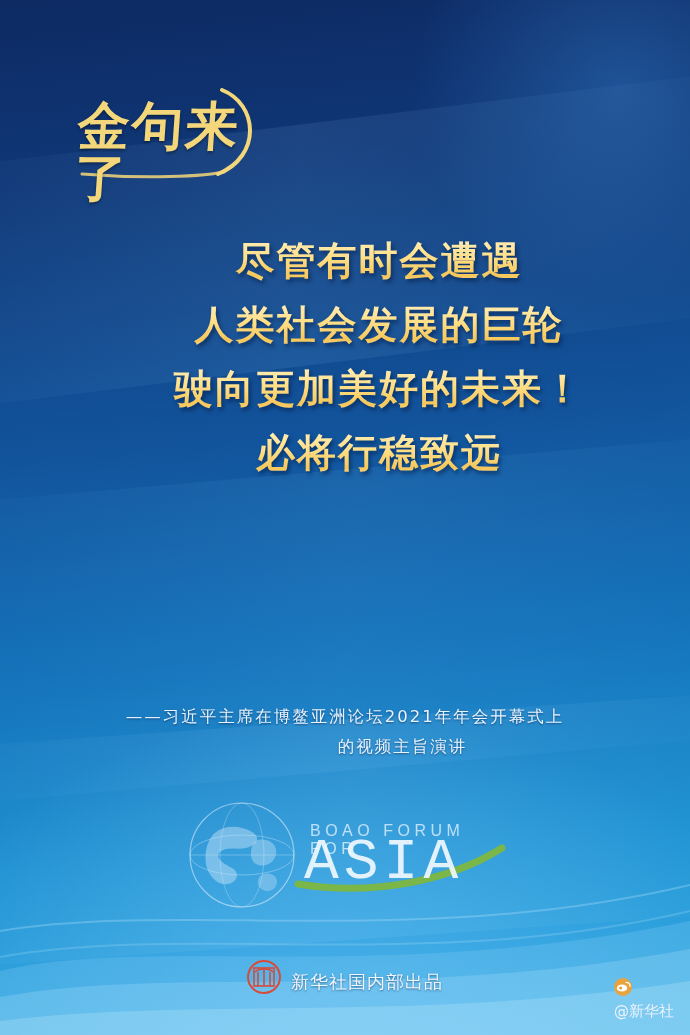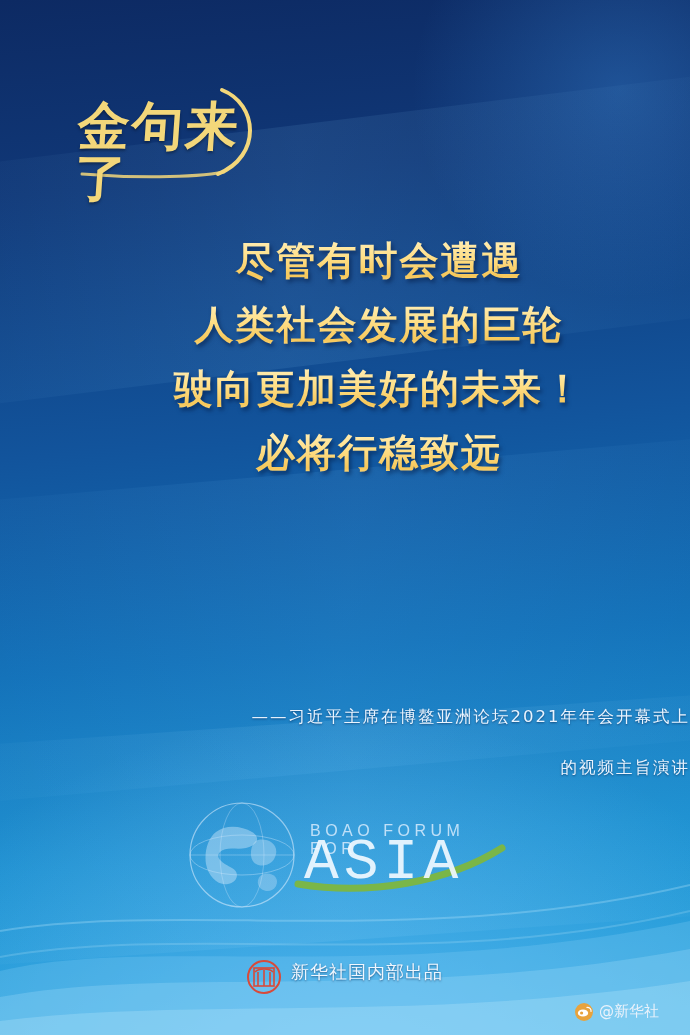--- a/index.html
+++ b/index.html
@@ -99,29 +99,29 @@
     filter: drop-shadow(2px 3px 2px rgba(0,20,60,0.55));
     white-space: nowrap;
   }
 
   
   .attrib {
     position: absolute;
     left: 0;
     top: 706px;
     width: 690px;
-    text-align: right;
+    text-align: center;
     color: #eaf4ff;
     font-family: "DejaVu Sans", "Liberation Sans", sans-serif;
     font-size: 16.5px;
     letter-spacing: 2px;
     text-shadow: 0 1px 2px rgba(0,20,60,0.5);
   }
   .attrib .l1 { display: block; }
-  .attrib .l2 { display: block; margin-top: 29px; padding-left: 115px; }
+  .attrib .l2 { display: block; margin-top: 8px; padding-left: 115px; }
 
   
   .boao {
     position: absolute;
     left: 180px;
     top: 800px;
     width: 330px;
     height: 115px;
   }
   .boao-caption {
@@ -145,38 +145,39 @@
     font-weight: normal;
   }
 
   
   .footer {
     position: absolute;
     left: 0;
     top: 960px;
     width: 690px;
     display: flex;
-    align-items: flex-start;
+    align-items: flex-end;
     justify-content: center;
     gap: 10px;
   }
   .footer-text {
     color: #f0f7ff;
     font-family: "DejaVu Sans", "Liberation Sans", sans-serif;
     font-size: 18px;
     letter-spacing: 1px;
     text-shadow: 0 1px 2px rgba(0,20,60,0.5);
   }
   .weibo {
     position: absolute;
-    right: 31px;
+    right: 16px;
     bottom: 14px;
     display: flex;
-    align-items: center;
+    align-items: flex-start;
     gap: 6px;
+    flex-direction: column;
   }
   .weibo-text {
     color: #eaf2fb;
     font-family: "DejaVu Sans", "Liberation Sans", sans-serif;
     font-size: 15px;
   }
 </style>
 </head>
 <body>
 

